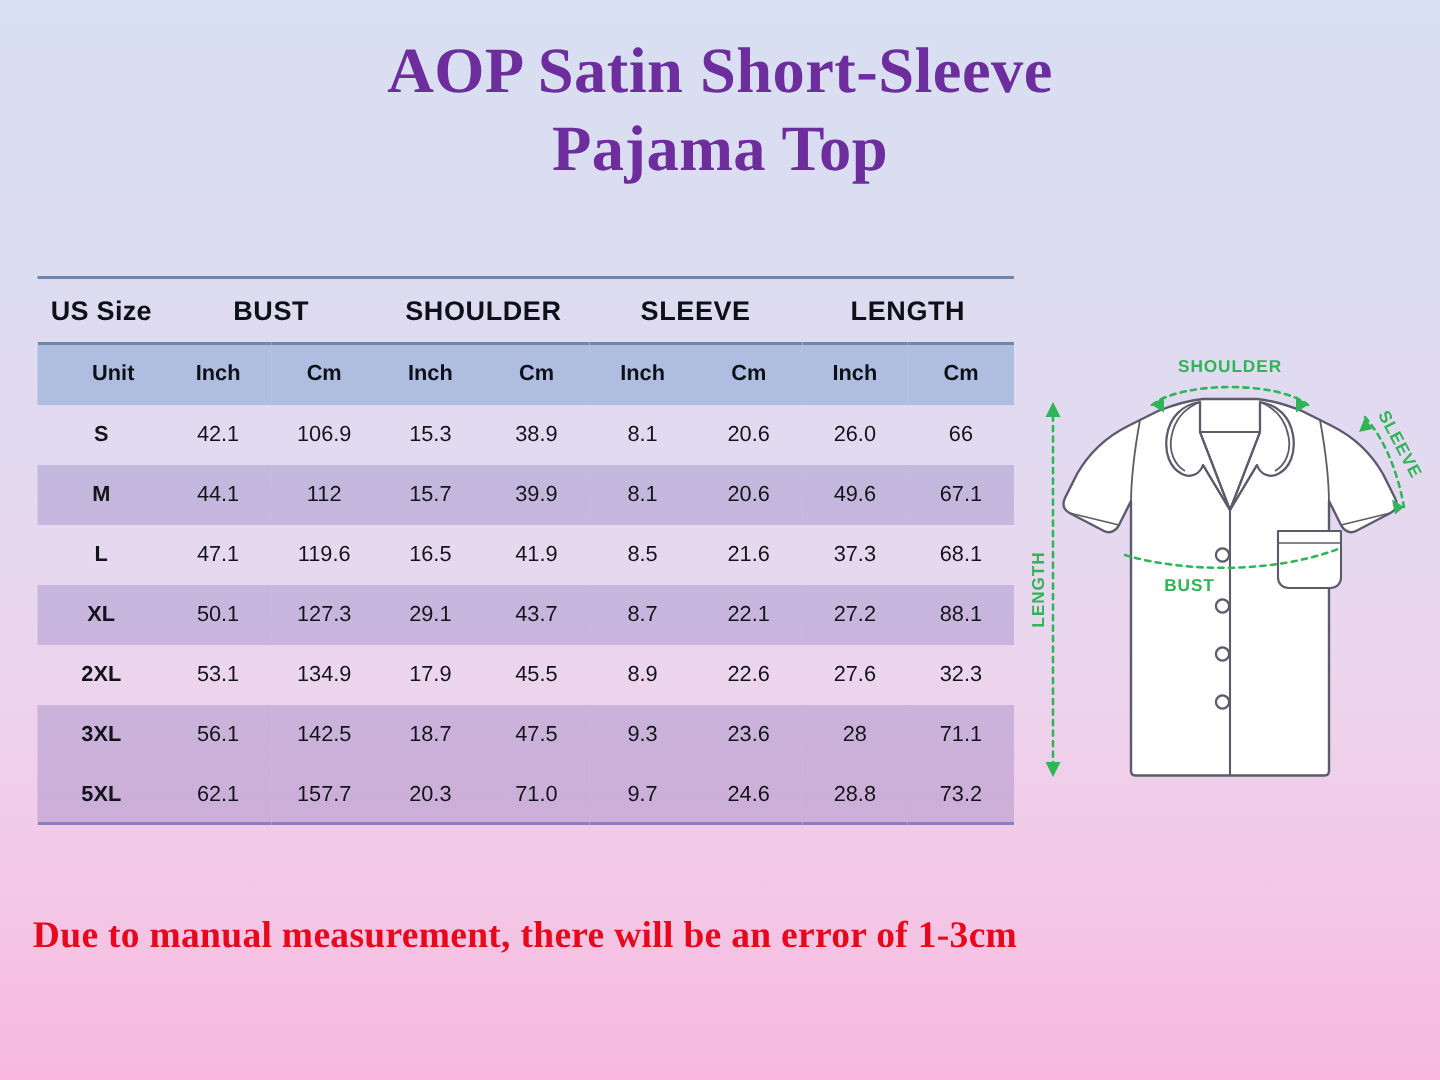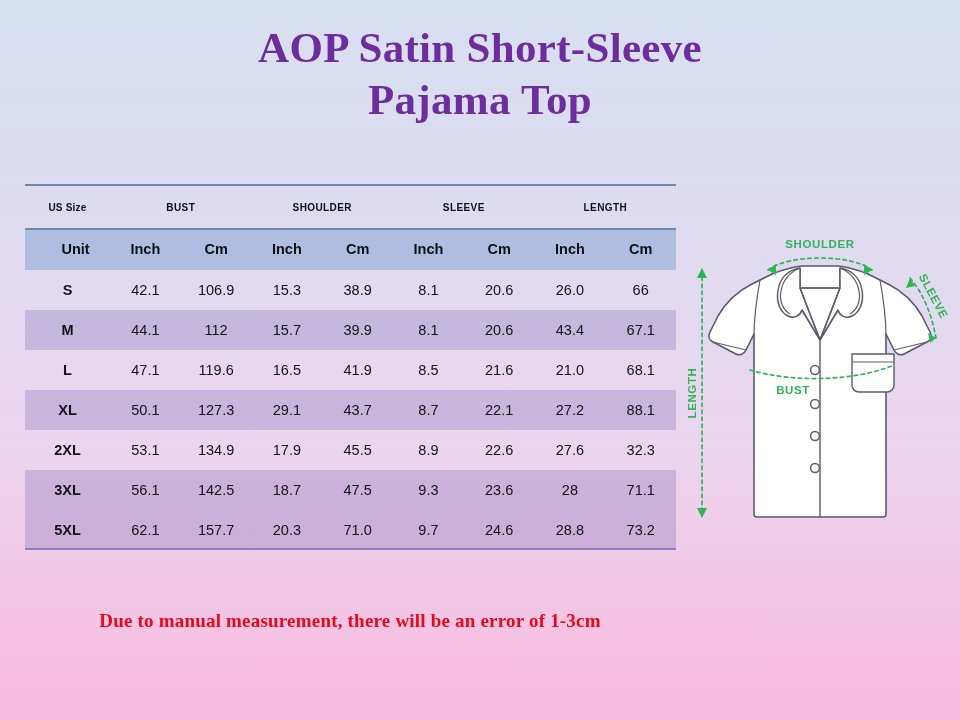--- a/index.html
+++ b/index.html
@@ -63,21 +63,21 @@
     color: #111418;
     height: 40px;
     vertical-align: middle;
     font-weight: normal;
   }
   .col-size  { width: 85px; }
   .col-num   { width: 70.75px; }
 
   tr.grouphdr th {
     font-weight: bold;
-    font-size: 10px;
+    font-size: 18px;
     letter-spacing: 0.2px;
     height: 42px;
     color: #0d1117;
   }
   tr.grouphdr th.grp { letter-spacing: 0.4px; }
 
   tr.unitrow td {
     font-weight: bold;
     font-size: 14.5px;
     height: 42px;
@@ -93,21 +93,21 @@
 
   
   .footer-note {
     position: absolute;
     left: 0;
     top: 610px;
     width: 700px;
     text-align: center;
     font-family: "Liberation Serif", serif;
     font-weight: bold;
-    font-size: 19px;
+    font-size: 25px;
     color: #e8081c;
     letter-spacing: 0.2px;
   }
 
   
   .diagram {
     position: absolute;
     left: 680px;
     top: 228px;
     width: 280px;
@@ -170,32 +170,32 @@
         <td>66</td>
       </tr>
       <tr class="datarow banded">
         <td>M</td>
         <td>44.1</td>
         <td>112</td>
         <td>15.7</td>
         <td>39.9</td>
         <td>8.1</td>
         <td>20.6</td>
-        <td>43.4</td>
+        <td>49.6</td>
         <td>67.1</td>
       </tr>
       <tr class="datarow">
         <td>L</td>
         <td>47.1</td>
         <td>119.6</td>
         <td>16.5</td>
         <td>41.9</td>
         <td>8.5</td>
         <td>21.6</td>
-        <td>21.0</td>
+        <td>37.3</td>
         <td>68.1</td>
       </tr>
       <tr class="datarow banded">
         <td>XL</td>
         <td>50.1</td>
         <td>127.3</td>
         <td>29.1</td>
         <td>43.7</td>
         <td>8.7</td>
         <td>22.1</td>

